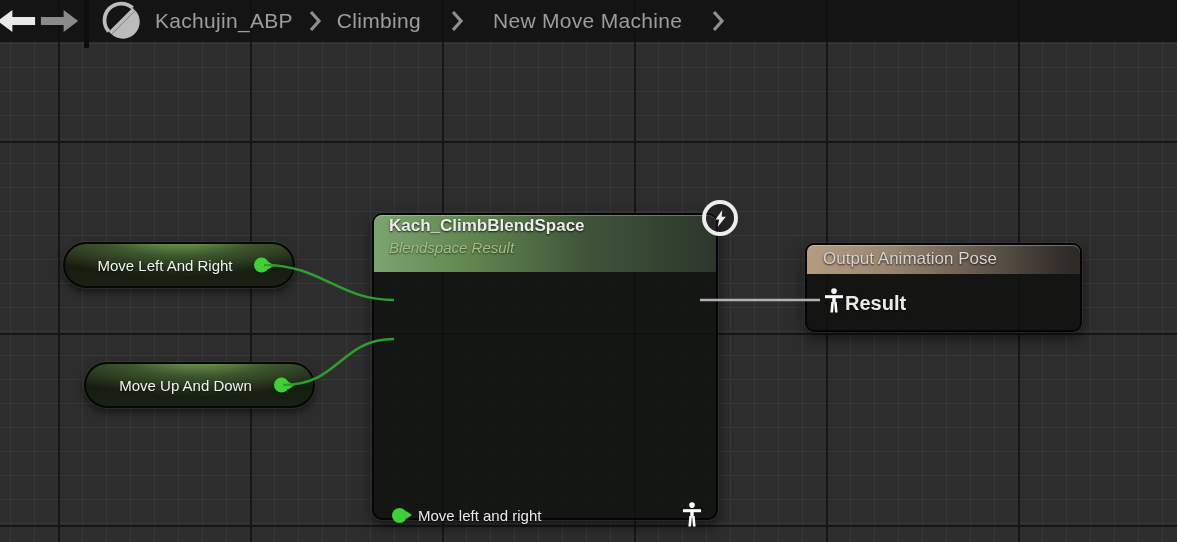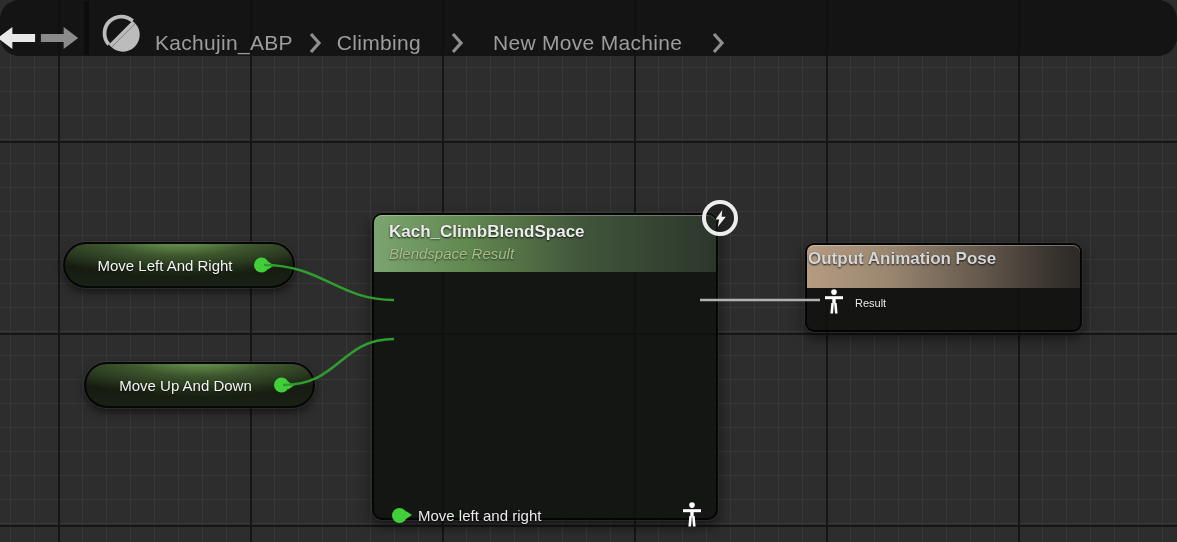--- a/index.html
+++ b/index.html
@@ -14,23 +14,23 @@
       linear-gradient(to right, #161616 2px, transparent 2px),
       linear-gradient(to bottom, #161616 2px, transparent 2px),
       linear-gradient(to right, #383838 1px, transparent 1px),
       linear-gradient(to bottom, #383838 1px, transparent 1px);
     background-size: 192px 192px, 192px 192px, 24px 24px, 24px 24px;
     background-position: 58px 0px, 0px 141px, 10px 19px, 10px 19px;
   }
 
   
   .topbar {
-    position:absolute; left:0; top:0; width:1177px; height:56px;
+    position:absolute; left:0; top:0; width:1177px; height:42px;
     background:rgba(15,15,15,0.82); border-bottom:1px solid #141414;
-    display:flex; align-items:flex-end; z-index:40;border-radius:19px;
+    display:flex; align-items:center; z-index:40;
   }
   .nav-btn { width:44px; height:34px; display:flex; align-items:center; justify-content:center;
              background:transparent; border:none; cursor:pointer; }
   .nav-sep { width:5px; height:54px; background:#0d0d0d; margin-left:2px; }
   .graph-icon { margin-left:12px; margin-right:12px; width:42px; height:42px; }
   .crumbs { display:flex; align-items:center; gap:15px; color:#9d9d9d; font-size:21px; }
   .crumb { white-space:nowrap; letter-spacing:0.3px; cursor:pointer; }
   .chev { width:14px; height:22px; flex:none; }
 
   
@@ -58,21 +58,21 @@
 
   
   .bs-node {
     position:absolute; left:372px; top:213px; width:346px; height:307px;
     border-radius:10px; border:2px solid #050505;
     background:rgba(13,16,12,0.80);
     box-shadow: 0 0 0 1px rgba(255,255,255,0.06), 0 6px 14px rgba(0,0,0,0.55);
     z-index:20; cursor:grab;
   }
   .bs-header {
-    height:57px; border-radius:8px 8px 0 0; padding:7px 0 0 15px;
+    height:57px; border-radius:8px 8px 0 0; padding:1px 0 0 15px;
     background:linear-gradient(90deg, #7ca470 0%, #61874f 28%, #40543a 62%, #2c372b 100%);
     box-shadow: inset 0 1px 0 rgba(255,255,255,0.28);
   }
   .bs-title { font-size:17px; font-weight:bold; color:#ececec; text-shadow:0 1px 2px rgba(0,0,0,0.85); }
   .bs-sub { font-size:15px; font-style:italic; color:#a7bd8b; margin-top:3px; text-shadow:0 1px 2px rgba(0,0,0,0.6); }
   .pin-row { position:absolute; left:18px; height:28px; display:flex; align-items:center; gap:11px;
              color:#eaeaea; font-size:15px; text-shadow:0 1px 2px rgba(0,0,0,0.7); }
   .pose-out { position:absolute; left:307px; top:287px; color:#fff; cursor:pointer; }
 
   
@@ -84,27 +84,27 @@
 
   
   .out-node {
     position:absolute; left:805px; top:243px; width:277px; height:89px;
     border-radius:9px; border:2px solid #050505;
     background:rgba(16,16,14,0.86);
     box-shadow: 0 0 0 1px rgba(255,255,255,0.06), 0 6px 14px rgba(0,0,0,0.55);
     z-index:20; cursor:grab;
   }
   .out-header {
-    height:43px; border-radius:7px 7px 0 0; line-height:28px; padding-left:1px;
+    height:29px; border-radius:7px 7px 0 0; line-height:28px; padding-left:16px;
     background:linear-gradient(90deg, #b59c81 0%, #9a8670 30%, #60554a 66%, #332f2a 93%, #2d2b27 100%);
     box-shadow: inset 0 1px 0 rgba(255,255,255,0.3);
-    font-size:17px; font-weight:bold; color:#d6d6d6; text-shadow:0 1px 2px rgba(0,0,0,0.85);
+    font-size:17px; font-weight:normal; color:#d6d6d6; text-shadow:0 1px 2px rgba(0,0,0,0.85);
   }
   .result-row { position:absolute; left:16px; top:44px; height:28px; display:flex; align-items:center;
-                gap:10px; color:#eaeaea; font-size:11px; text-shadow:0 1px 2px rgba(0,0,0,0.7); }
+                color:#eaeaea; font-size:20px; text-shadow:0 1px 2px rgba(0,0,0,0.7);font-weight:bold; }
   .pose-ico { color:#fff; }
 </style>
 </head>
 <body>
 
 <div class="canvas">
 
   <svg class="wires" width="1177" height="542" viewBox="0 0 1177 542">
     <path d="M264,265 C322,265 338,300 394,300" fill="none" stroke="#2f9e2f" stroke-width="2.5"></path>
     <path d="M283,385 C340,385 340,339 394,339" fill="none" stroke="#2f9e2f" stroke-width="2.5"></path>

